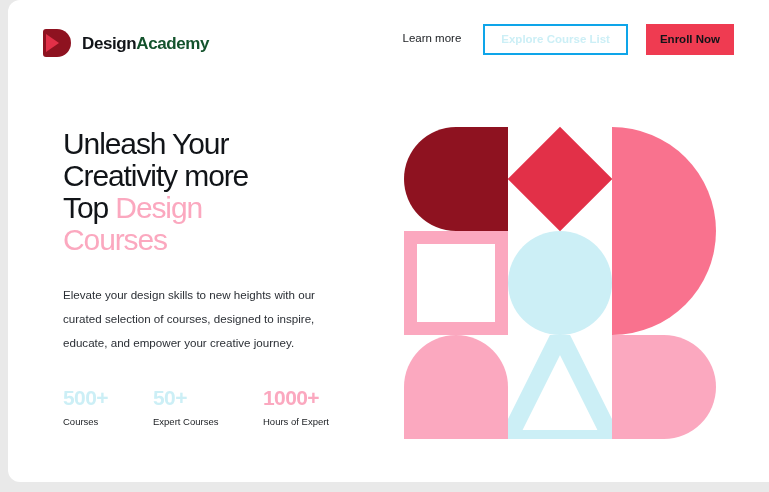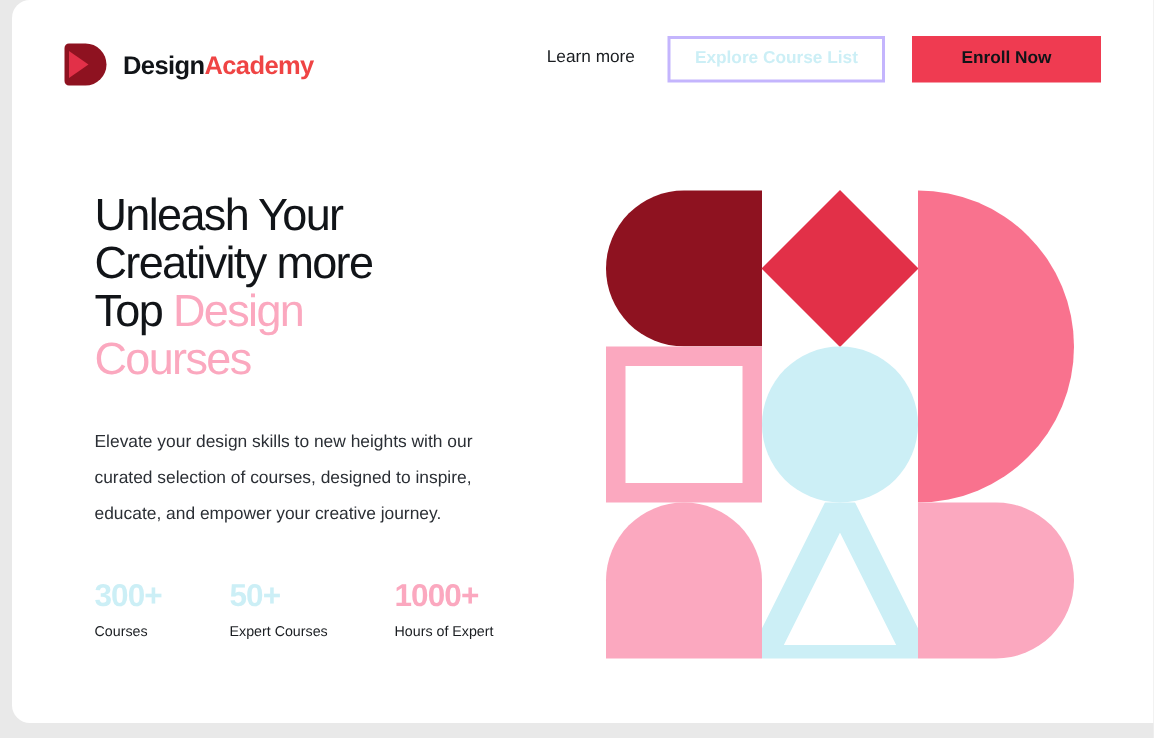--- a/index.html
+++ b/index.html
@@ -75,21 +75,21 @@
   }
 
   #brand-name {
     font-size: 17px;
     font-weight: 700;
     letter-spacing: -0.4px;
     white-space: nowrap;
     line-height: 1;
   }
   #brand-name .part-1 { color: #111418; }
-  #brand-name .part-2 { color: #ef4444; }
+  #brand-name .part-2 { color: #14532d; }
 
   #nav-actions {
     position: absolute;
     right: 35px;
     top: 28px;
     display: flex;
     align-items: center;
     gap: 18px;
     height: 22px;
   }
@@ -102,33 +102,33 @@
     line-height: 1;
     padding: 0 4px;
   }
 
   #explore-btn {
     height: 31px;
     padding: 0 16px;
     display: flex;
     align-items: center;
     justify-content: center;
-    border: 2px solid #c4b5fd;
+    border: 2px solid #0ea5e9;
     background: #ffffff;
     color: #cceff6;
     font-size: 11.5px;
     font-weight: 700;
     white-space: nowrap;
     cursor: pointer;
     font-family: "Liberation Sans", sans-serif;
   }
 
   #enroll-btn {
     height: 31px;
-    padding: 0 33px;
+    padding: 0 14px;
     display: flex;
     align-items: center;
     justify-content: center;
     border: none;
     background: #ef3b51;
     color: #111418;
     font-size: 11.5px;
     font-weight: 700;
     white-space: nowrap;
     cursor: pointer;
@@ -274,21 +274,21 @@
     </div>
 
     <div id="hero-left">
 
       <h1 id="headline"><span>Unleash Your</span><br><span>Creativity more</span><br><span>Top </span><span class="accent">Design</span><br><span class="accent">Courses</span></h1>
 
       <p id="subcopy">Elevate your design skills to new heights with our curated selection of courses, designed to inspire, educate, and empower your creative journey.</p>
 
       <div id="stats">
         <div class="stat">
-          <div class="stat-value cyan">300+</div>
+          <div class="stat-value cyan">500+</div>
           <div class="stat-label">Courses</div>
         </div>
         <div class="stat">
           <div class="stat-value cyan">50+</div>
           <div class="stat-label">Expert Courses</div>
         </div>
         <div class="stat">
           <div class="stat-value pink">1000+</div>
           <div class="stat-label">Hours of Expert</div>
         </div>

